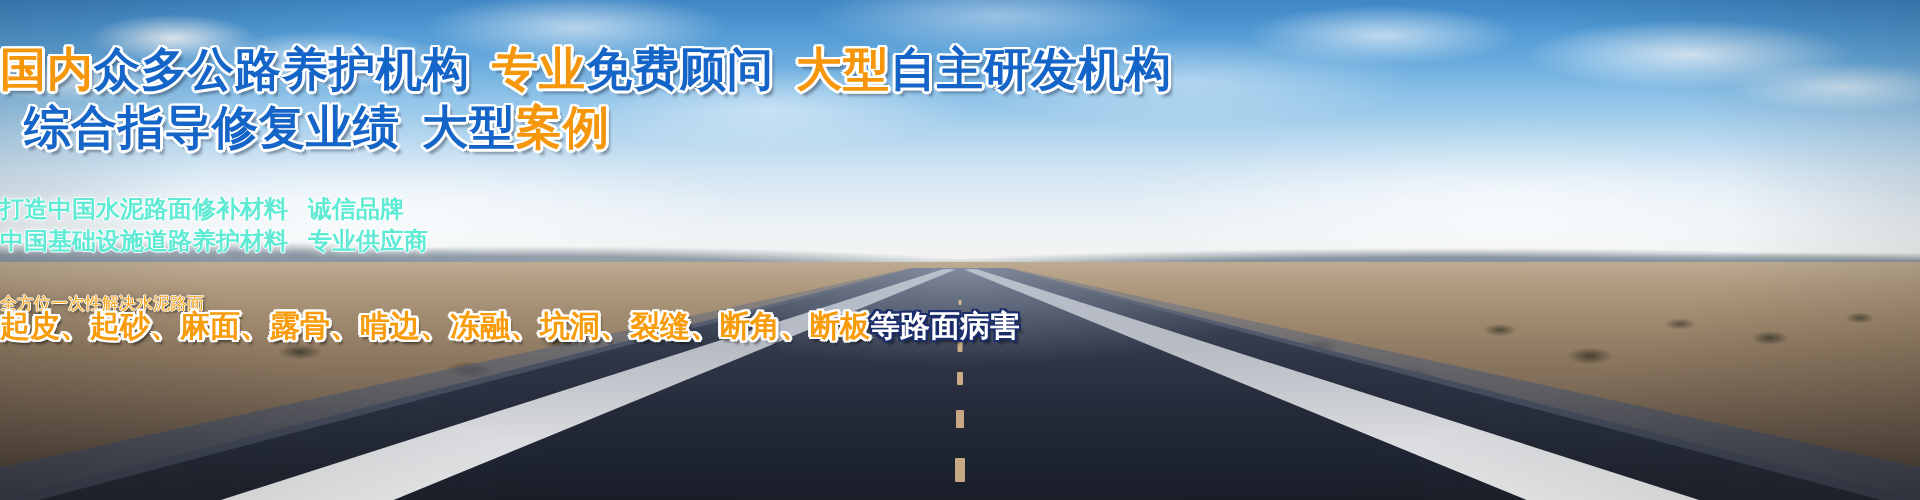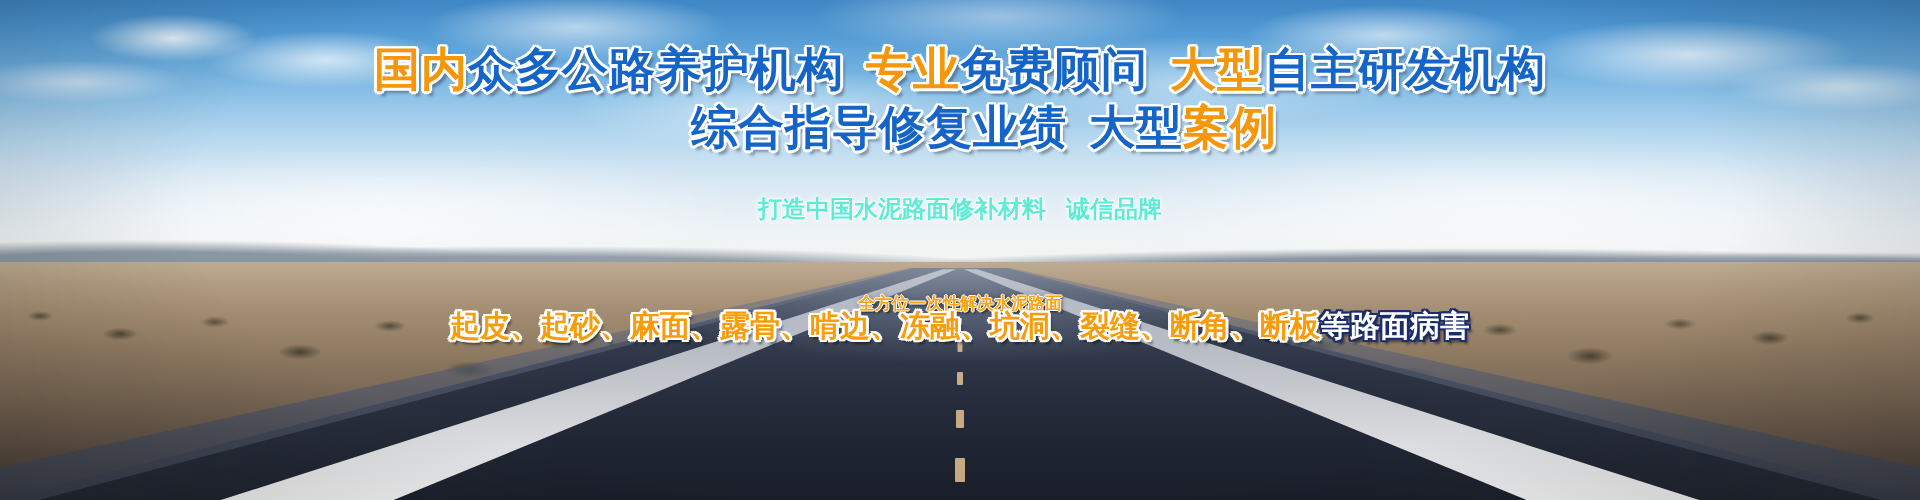--- a/index.html
+++ b/index.html
@@ -147,21 +147,21 @@
     clip-path:polygon(52.0% 0%, 52.6% 0%, 100% 86%, 100% 100%, 98% 100%);
     background:linear-gradient(to bottom, rgba(120,130,150,.5), rgba(60,66,80,.9));
   }
   .vignette{
     position:absolute;left:0;top:0;width:1920px;height:500px;
     background:radial-gradient(1400px 520px at 50% 42%, rgba(0,0,0,0) 55%, rgba(0,0,0,.28) 100%);
     pointer-events:none;
   }
 
   
-  .txt{position:absolute;left:0;width:1920px;text-align:center;white-space:nowrap;}
+  .txt{position:absolute;left:0;width:1920px;white-space:nowrap;}
 
   .headline{
     font-weight:bold;letter-spacing:1px;
   }
   .hl1{top:42px;font-size:46px;line-height:54px;}
   .hl2{top:100px;font-size:46px;line-height:54px;padding-left:24px;}
   .hl-blue{
     color:#1565c8;
     text-shadow:
       -2px 0 #fff, 2px 0 #fff, 0 -2px #fff, 0 2px #fff,
@@ -184,21 +184,21 @@
     text-shadow:
       -1px 0 rgba(255,255,255,.95), 1px 0 rgba(255,255,255,.95),
       0 -1px rgba(255,255,255,.95), 0 1px rgba(255,255,255,.95),
       0 0 8px rgba(255,255,255,.9);
   }
   .mid1{top:193px;}
   .mid2{top:225px;}
   .midgap{display:inline-block;width:20px;}
 
   .bot-small{
-    top:293px;font-weight:bold;font-size:17px;line-height:22px;color:#f7a316;
+    top:293px;font-weight:normal;font-size:17px;line-height:22px;color:#f7a316;
     text-shadow:
       -1px 0 #fff,1px 0 #fff,0 -1px #fff,0 1px #fff,
       0 0 6px rgba(0,0,0,.55), 2px 2px 2px rgba(0,0,0,.5);
   }
   .bot-big{
     top:306px;font-weight:bold;font-size:30px;line-height:40px;
     letter-spacing:0px;
   }
   .bb-orange{
     color:#f99c0c;
@@ -263,20 +263,23 @@
     <span class="hl-orange">国内</span><span class="hl-blue">众多公路养护机构</span><span class="gap"></span><span class="hl-orange">专业</span><span class="hl-blue">免费顾问</span><span class="gap"></span><span class="hl-orange">大型</span><span class="hl-blue">自主研发机构</span>
   </div>
 
   <div class="txt headline hl2">
     <span class="hl-blue">综合指导修复业绩</span><span class="gap"></span><span class="hl-blue">大型</span><span class="hl-orange">案例</span>
   </div>
 
   <div class="txt mid mid1">
     <span>打造中国水泥路面修补材料</span><span class="midgap"></span><span>诚信品牌</span>
   </div>
+  <div class="txt mid mid2">
+    <span>中国基础设施道路养护材料</span><span class="midgap"></span><span>专业供应商</span>
+  </div>
 
   <div class="txt bot-small">全方位一次性解决水泥路面</div>
 
   <div class="txt bot-big">
     <span class="bb-orange">起皮、起砂、麻面、露骨、啃边、冻融、坑洞、裂缝、断角、断板</span><span class="bb-white">等路面病害</span>
   </div>
 
 
 </div>
 

